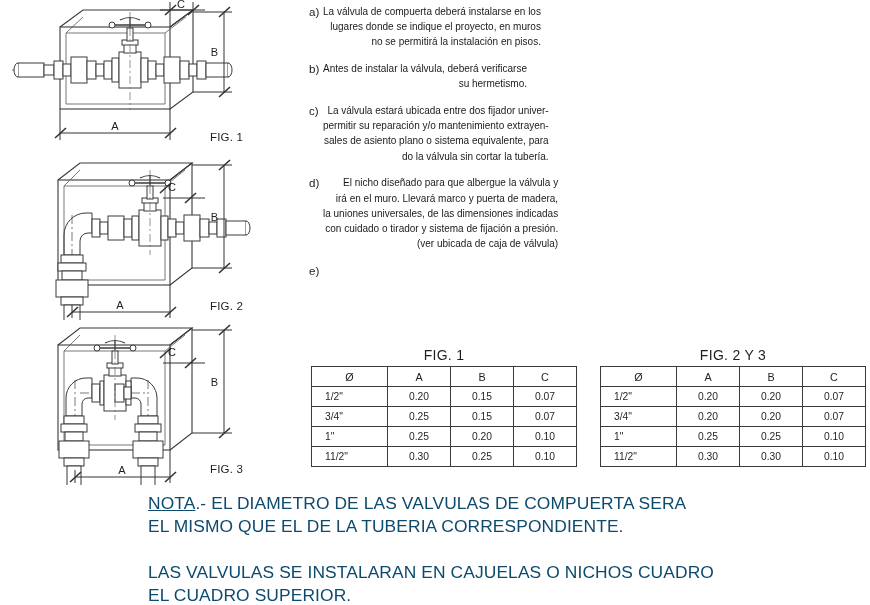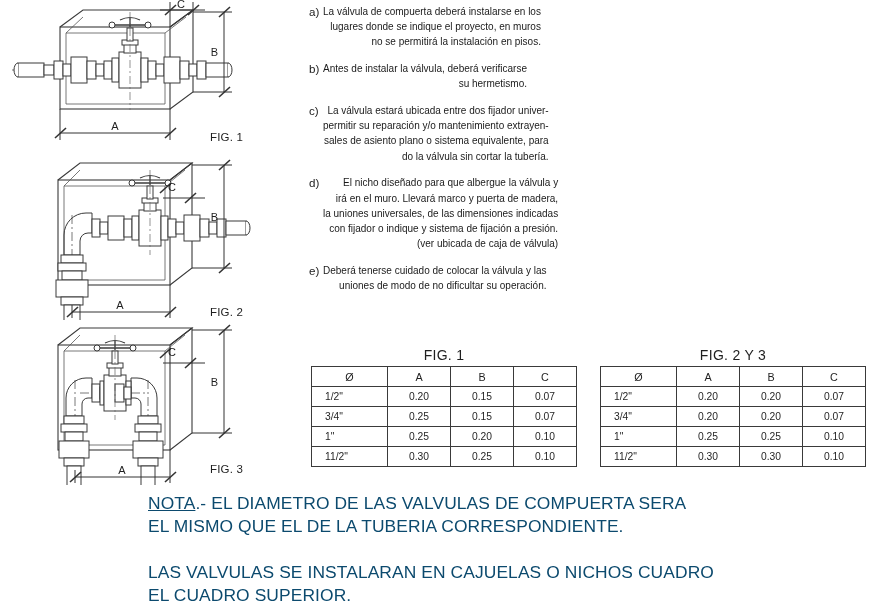--- a/index.html
+++ b/index.html
@@ -226,21 +226,21 @@
       </g>
       <text x="218" y="66" font-size="11" fill="#1f1f1f" text-anchor="end" font-family="Liberation Sans, sans-serif">B</text>
 
       <g stroke="#333" stroke-width="1">
         <line x1="163" y1="43" x2="205" y2="43"></line>
         <line x1="160" y1="38" x2="171" y2="28" stroke-width="1.6"></line>
         <line x1="185" y1="48" x2="196" y2="38" stroke-width="1.6"></line>
       </g>
       <text x="172" y="36" font-size="11" fill="#1f1f1f" text-anchor="middle" font-family="Liberation Sans, sans-serif">C</text>
     </svg>
-    <div class="fig-label" style="left:210px;top:151px;">FIG. 2</div>
+    <div class="fig-label" style="left:210px;top:145px;">FIG. 2</div>
   </div>
 
   <div class="fig" style="left:0px;top:320px;">
     <svg width="300" height="165" viewBox="0 0 300 165">
       <g fill="none" stroke="#3a3a3a" stroke-width="1.1">
         <rect x="58" y="25" width="112" height="105"></rect>
         <path d="M58 25 L80 8 L192 8 L170 25"></path>
         <path d="M170 25 L192 8 L192 113 L170 130"></path>
         <path d="M64 31 L64 125 L165 125 L165 31 Z" stroke="#555" stroke-width="0.8"></path>
         <path d="M64 31 L80 15" stroke="#555" stroke-width="0.8"></path>
@@ -365,31 +365,27 @@
         <div>do la válvula sin cortar la tubería.</div>
       </div>
     </div>
 
     <div class="note">
       <div class="note-key">d)</div>
       <div class="note-body">
         <div>El nicho diseñado para que albergue la válvula y</div>
         <div>irá en el muro. Llevará marco y puerta de madera,</div>
         <div>la uniones universales, de las dimensiones indicadas</div>
-        <div>con fijador o indique y sistema de fijación a presión.</div>
+        <div>con cuidado o tirador y sistema de fijación a presión.</div>
         <div>(ver ubicada de caja de válvula)</div>
       </div>
     </div>
 
     <div class="note">
       <div class="note-key">e)</div>
-      <div class="note-body">
-        <div>Deberá tenerse cuidado de colocar la válvula y las</div>
-        <div style="padding-left:5px;">uniones de modo de no dificultar su operación.</div>
-      </div>
     </div>
 
   </div>
 
   <div class="tbl-wrap" style="left:311px;top:347px;">
     <div class="tbl-title">FIG. 1</div>
     <table class="dim">
       <tbody>
           <tr class="hdr">
         <td class="c0">Ø</td>

